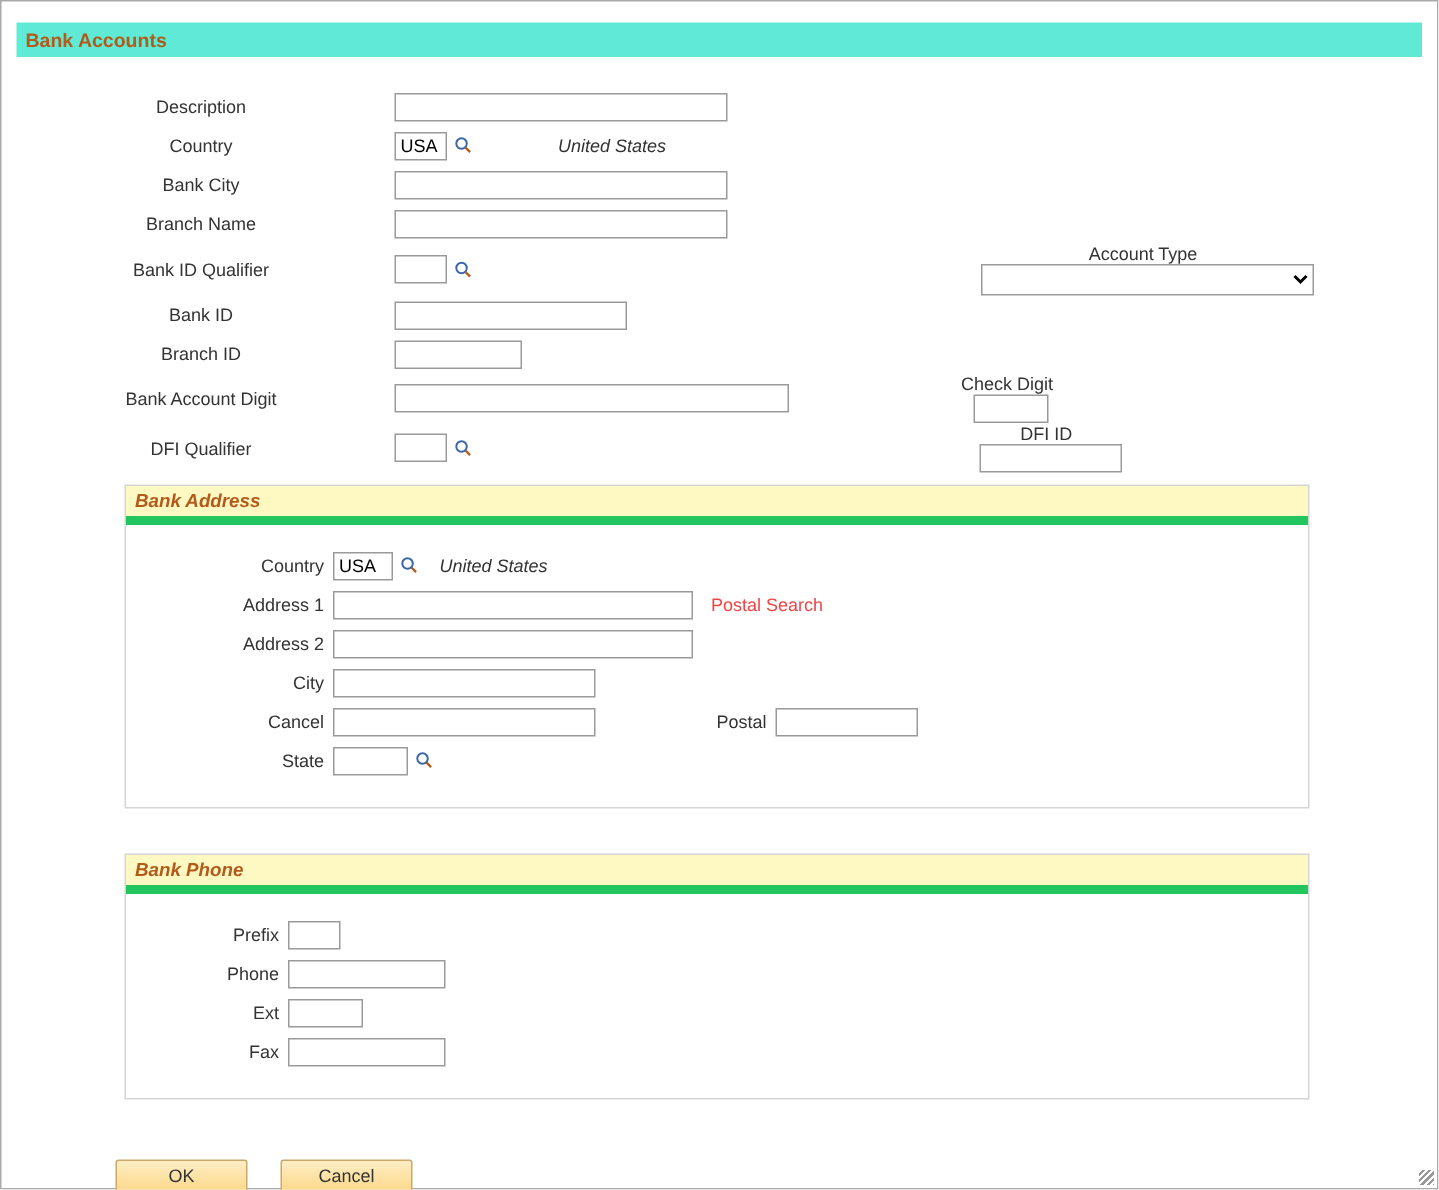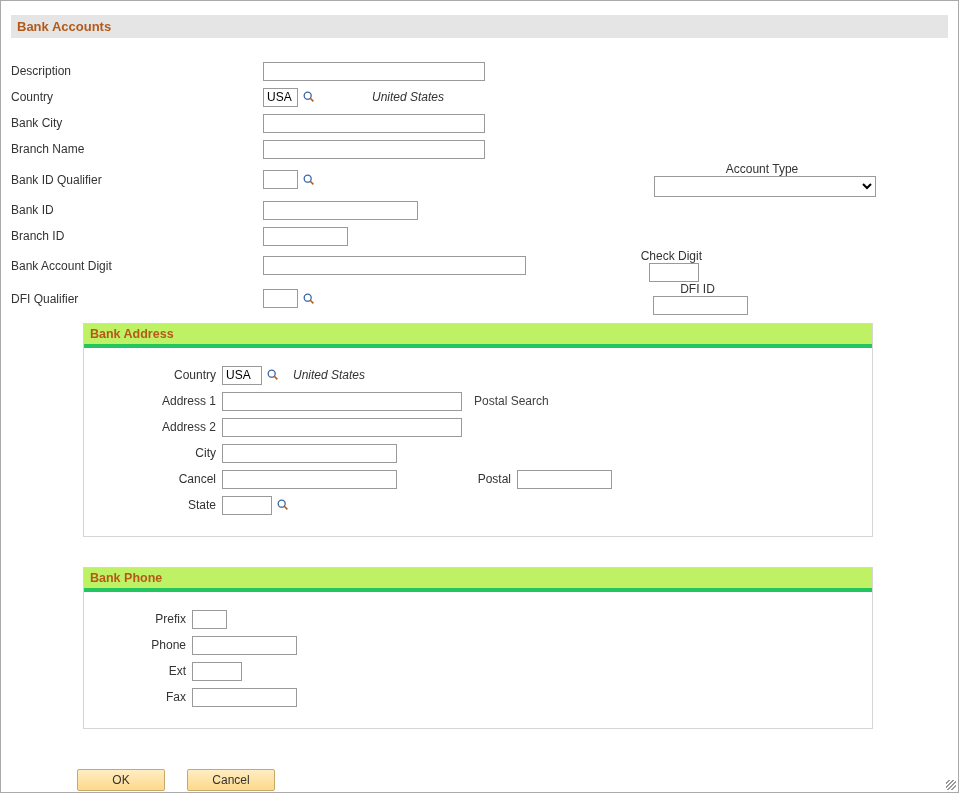--- a/index.html
+++ b/index.html
@@ -38,50 +38,51 @@
     font-size: 11px;
     line-height: 14px;
     text-align: center;
     cursor: pointer;
     background: #fff;
   }
   .content {
     padding: 14px 10px 0 10px;
   }
   .section-header {
-    background: #e5e5e5;
+    background: #5eead4;
     color: #b35a1a;
     font-size: 13px;
     font-weight: bold;
     padding: 4px 6px;
     margin-bottom: 20px;
   }
   .sub-section {
     border: 1px solid #d5d5d5;
     margin: 8px 0 0 72px;
     width: 790px;
   }
   .sub-header {
-    background: #bef264;
+    background: #fef9c3;
     color: #b35a1a;
     font-size: 12.5px;
     font-weight: bold;
     padding: 3px 6px;
-    border-bottom: 4px solid #22c55e;
+    border-bottom: 6px solid #22c55e;
+    font-style: italic;
   }
   .sub-body { padding: 14px 8px 18px 8px; }
   .row {
     display: flex;
     align-items: center;
     min-height: 26px;
     margin-bottom: 0px;
   }
   .lbl {
     width: 252px;
-    text-align: left;
+    text-align: center;
     padding-right: 6px;
     color: #333;
     white-space: nowrap;
   }
   .lbl-sub {
     width: 130px;
     text-align: right;
     padding-right: 6px;
   }
   .input {
@@ -115,21 +116,21 @@
     cursor: pointer;
     vertical-align: middle;
   }
   .lookup svg { width: 14px; height: 14px; }
   .readonly-txt {
     color: #333;
     padding-left: 12px;
     font-style: italic;
   }
   .link {
-    color: #404040;
+    color: #ef4444;
     cursor: pointer;
     margin-left: 12px;
     text-align: center;
   }
   .right-group {
     display: flex;
     align-items: center;
     margin-left: auto;
     flex-direction: column;
   }

